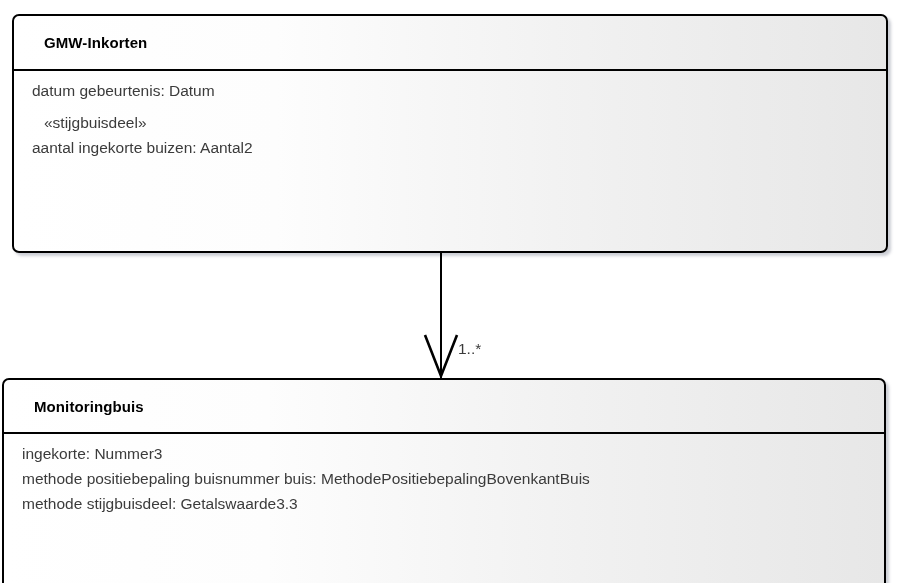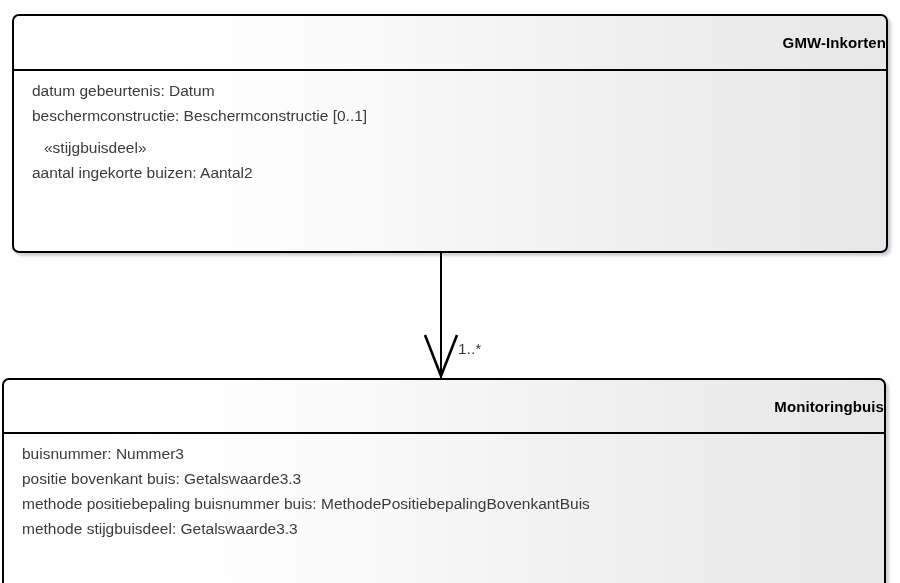--- a/index.html
+++ b/index.html
@@ -27,21 +27,21 @@
     box-shadow: 3px 3px 3px rgba(120, 126, 145, 0.38);
     overflow: hidden;
   }
 
   .uml-header {
     box-sizing: border-box;
     width: 100%;
     border-bottom: 2px solid #000000;
     display: flex;
     align-items: center;
-    justify-content: flex-end;
+    justify-content: flex-start;
     padding-left: 30px;
   }
   .uml-title {
     font-size: 15px;
     font-weight: bold;
     color: #000000;
     letter-spacing: 0.1px;
     white-space: nowrap;
   }
 
@@ -83,41 +83,39 @@
 <div id="canvas">
 
   <div class="uml-class" id="class-0" style="left:12px; top:14px; width:876px; height:239px;">
 
     <div class="uml-header" style="height:55px;">
       <span class="uml-title">GMW-Inkorten</span>
     </div>
 
     <div class="uml-attrs">
       <div class="attr-line">datum gebeurtenis: Datum</div>
-      <div class="attr-line">beschermconstructie: Beschermconstructie [0..1]</div>
       <div class="attr-line stereotype">«stijgbuisdeel»</div>
       <div class="attr-line">aantal ingekorte buizen: Aantal2</div>
     </div>
   </div>
 
   <div class="assoc-line" style="left:440px; top:253px; height:127px;"></div>
 
   <svg class="assoc-arrow" width="40" height="46" style="left:421px; top:333px;">
     <path d="M 4 2 L 20 43 L 36 2" fill="none" stroke="#000000" stroke-width="2.6"></path>
   </svg>
 
   <div class="assoc-label" style="left:458px; top:340px;">1..*</div>
 
   <div class="uml-class" id="class-1" style="left:2px; top:378px; width:884px; height:213px;">
 
     <div class="uml-header" style="height:54px;">
       <span class="uml-title">Monitoringbuis</span>
     </div>
 
     <div class="uml-attrs">
-      <div class="attr-line">buisnummer: Nummer3</div>
-      <div class="attr-line">positie bovenkant buis: Getalswaarde3.3</div>
+      <div class="attr-line">ingekorte: Nummer3</div>
       <div class="attr-line">methode positiebepaling buisnummer buis: MethodePositiebepalingBovenkantBuis</div>
       <div class="attr-line">methode stijgbuisdeel: Getalswaarde3.3</div>
     </div>
   </div>
 
 </div>
 
 </body></html>

